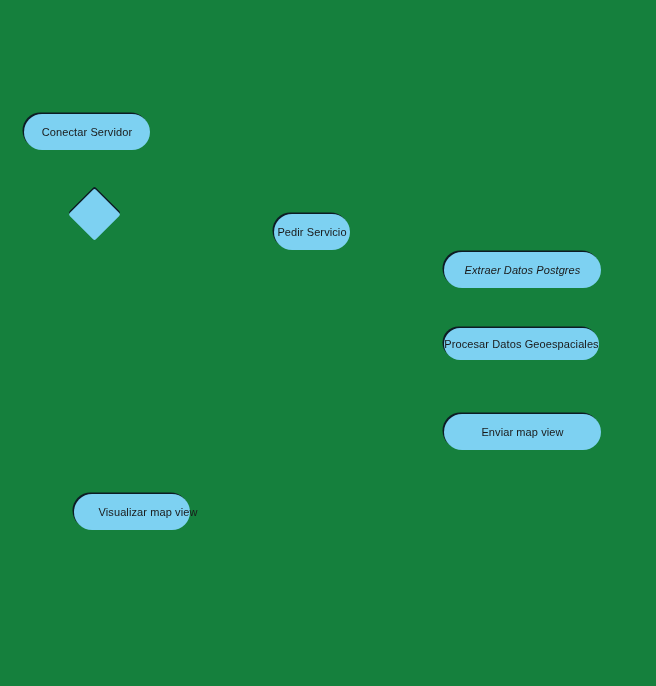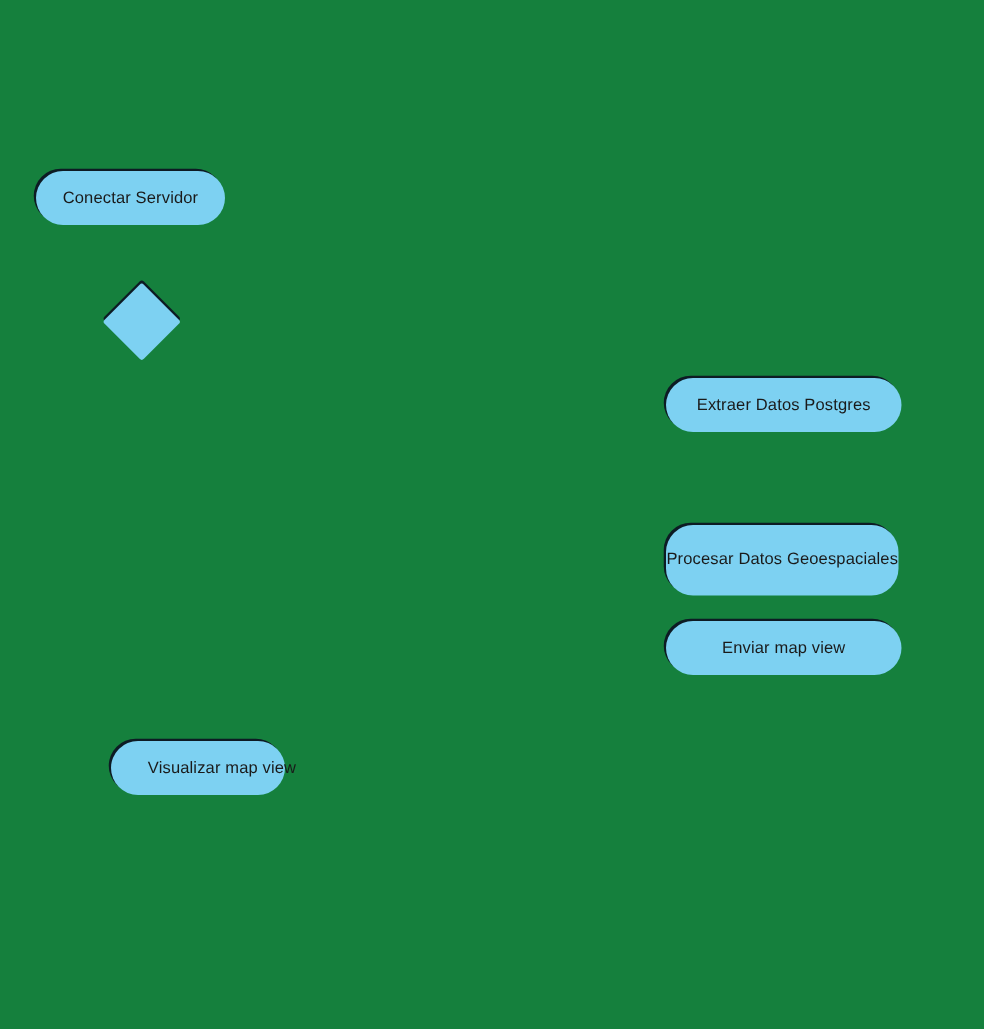--- a/index.html
+++ b/index.html
@@ -52,26 +52,29 @@
 <body>
 
 <div id="canvas">
 
   <div class="node" style="left:24px; top:114px; width:126px; height:36px;">
     <span class="node-label">Conectar Servidor</span>
   </div>
 
   <div class="diamond" style="left:76px; top:196px; width:37px; height:37px;"></div>
 
+  <div class="node" style="left:274px; top:214px; width:76px; height:36px;">
+    <span class="node-label">Pedir Servicio</span>
+  </div>
 
-  <div class="node" style="left:444px; top:252px; width:157px; height:36px;">
+  <div class="node" style="left:444px; top:252px; width:157px; height:36px;font-style:italic;">
     <span class="node-label">Extraer Datos Postgres</span>
   </div>
 
-  <div class="node" style="left:444px; top:350px; width:155px; height:47px;">
+  <div class="node" style="left:444px; top:328px; width:155px; height:32px;">
     <span class="node-label">Procesar Datos Geoespaciales</span>
   </div>
 
   <div class="node" style="left:444px; top:414px; width:157px; height:36px;text-align:center;">
     <span class="node-label">Enviar map view</span>
   </div>
 
 
   <div class="node" style="left:74px; top:494px; width:116px; height:36px;padding-left:32px;">
     <span class="node-label">Visualizar map view</span>

